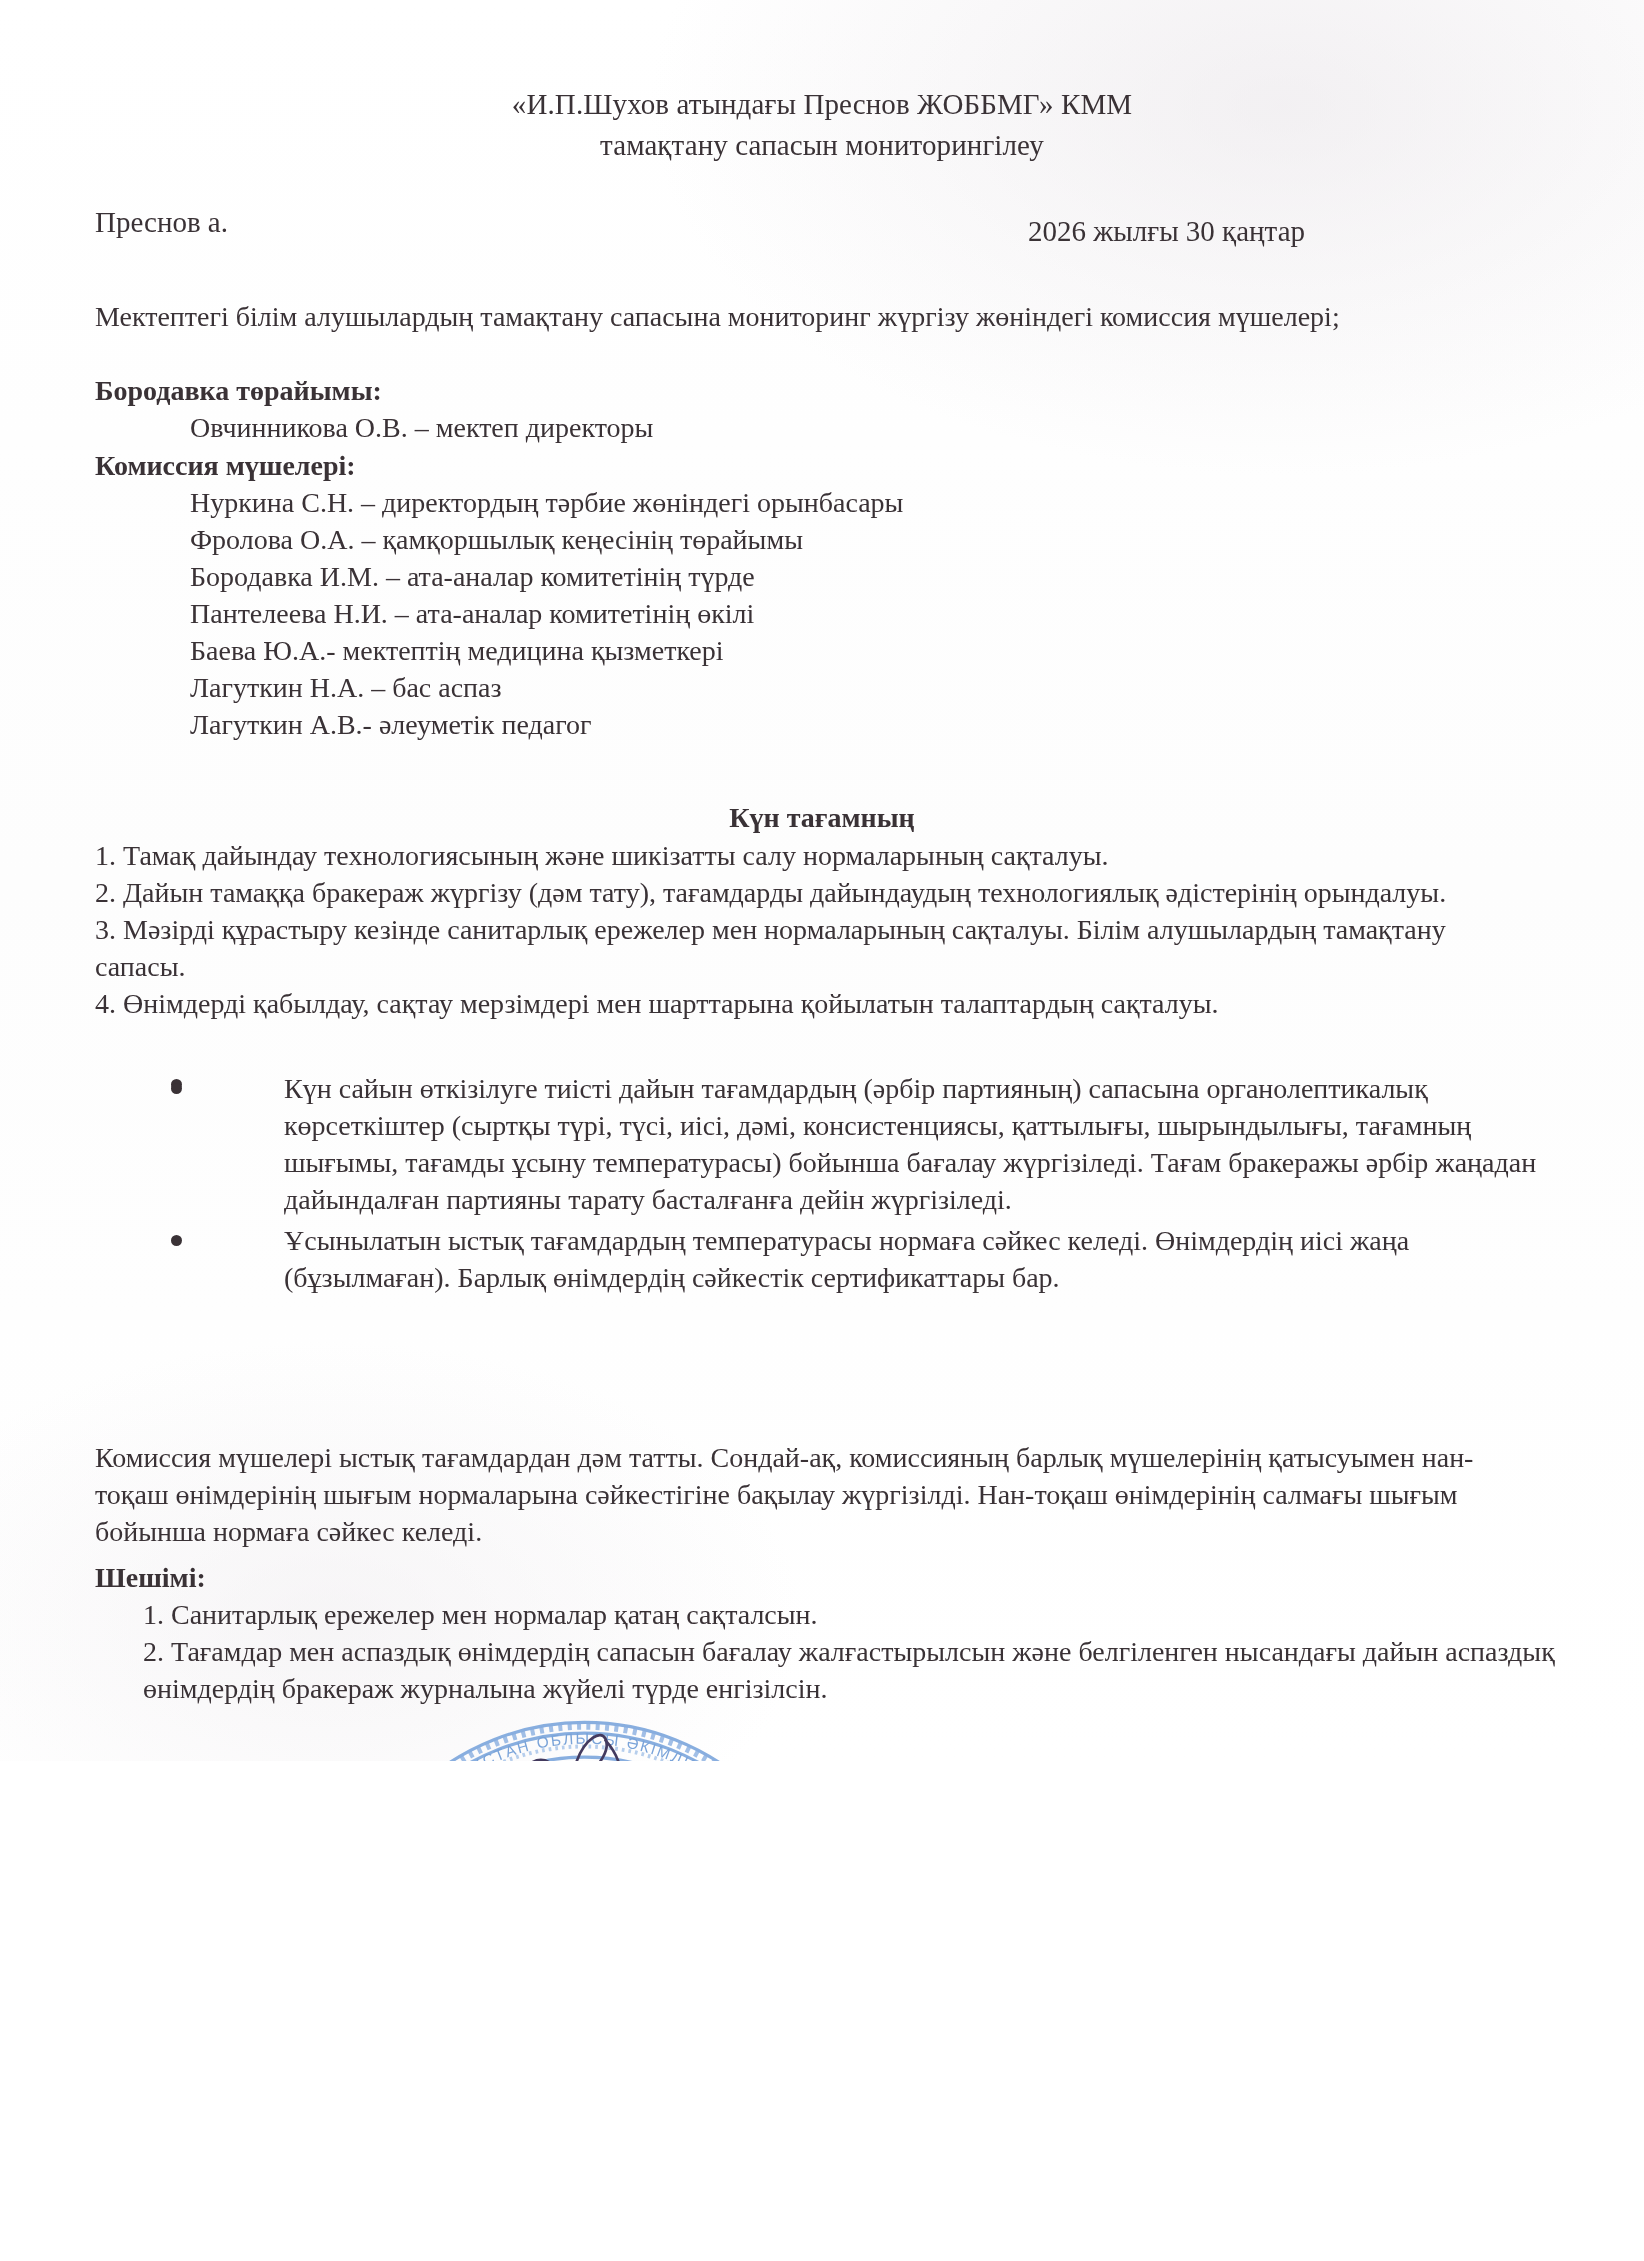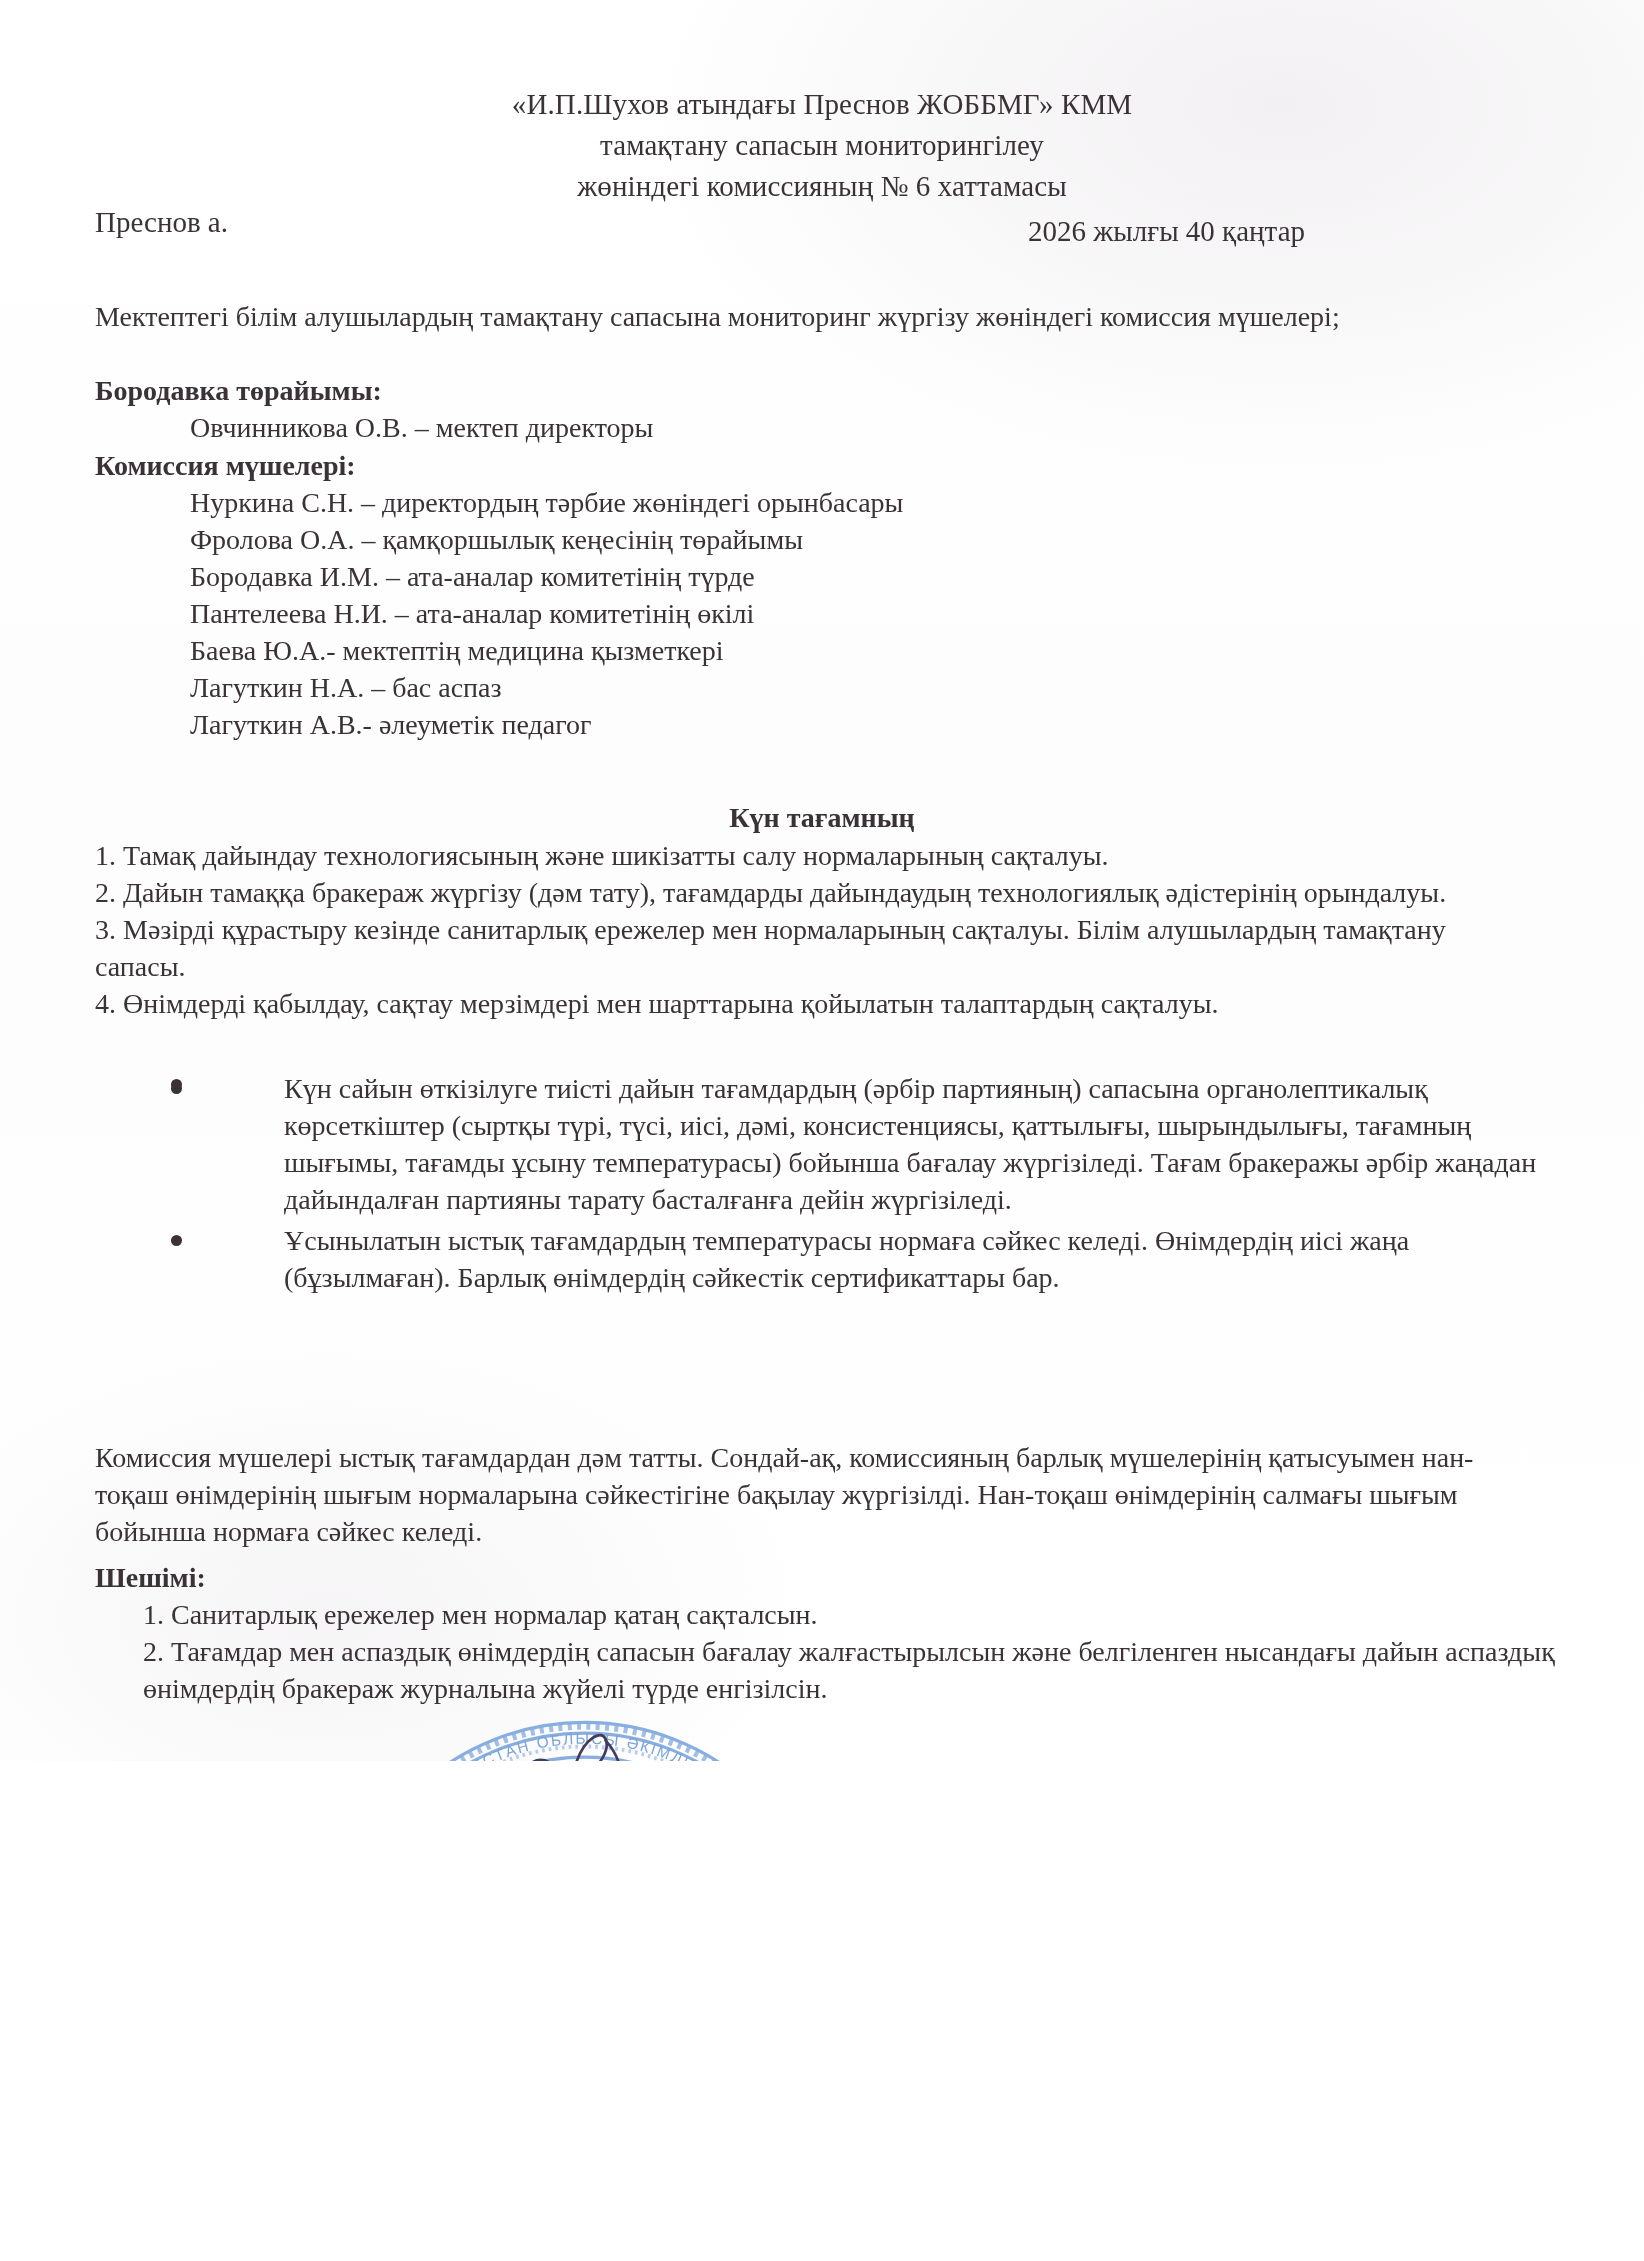--- a/index.html
+++ b/index.html
@@ -190,25 +190,24 @@
 <body>
 
 <div class="page">
   <div class="paper-tint"></div>
 
   <div class="content">
 
     <div class="doc-header">
       <div class="hline">«И.П.Шухов атындағы Преснов ЖОББМГ» КММ</div>
       <div class="hline">тамақтану сапасын мониторингілеу</div>
-      <div class="hline">жөніндегі комиссияның № 6 хаттамасы</div>
     </div>
 
     <div class="place-line">Преснов а.</div>
-    <div class="date-line">2026 жылғы 40 қаңтар</div>
+    <div class="date-line">2026 жылғы 30 қаңтар</div>
 
     <div class="body-block intro">
       <p class="para">Мектептегі білім алушылардың тамақтану сапасына мониторинг жүргізу жөніндегі комиссия мүшелері;</p>
     </div>
 
     <div class="body-block chair-head">
       <p class="para bold">Бородавка төрайымы:</p>
     </div>
     <div class="body-block chair-name">
       <p class="para indent-name">Овчинникова О.В. – мектеп директоры</p>

